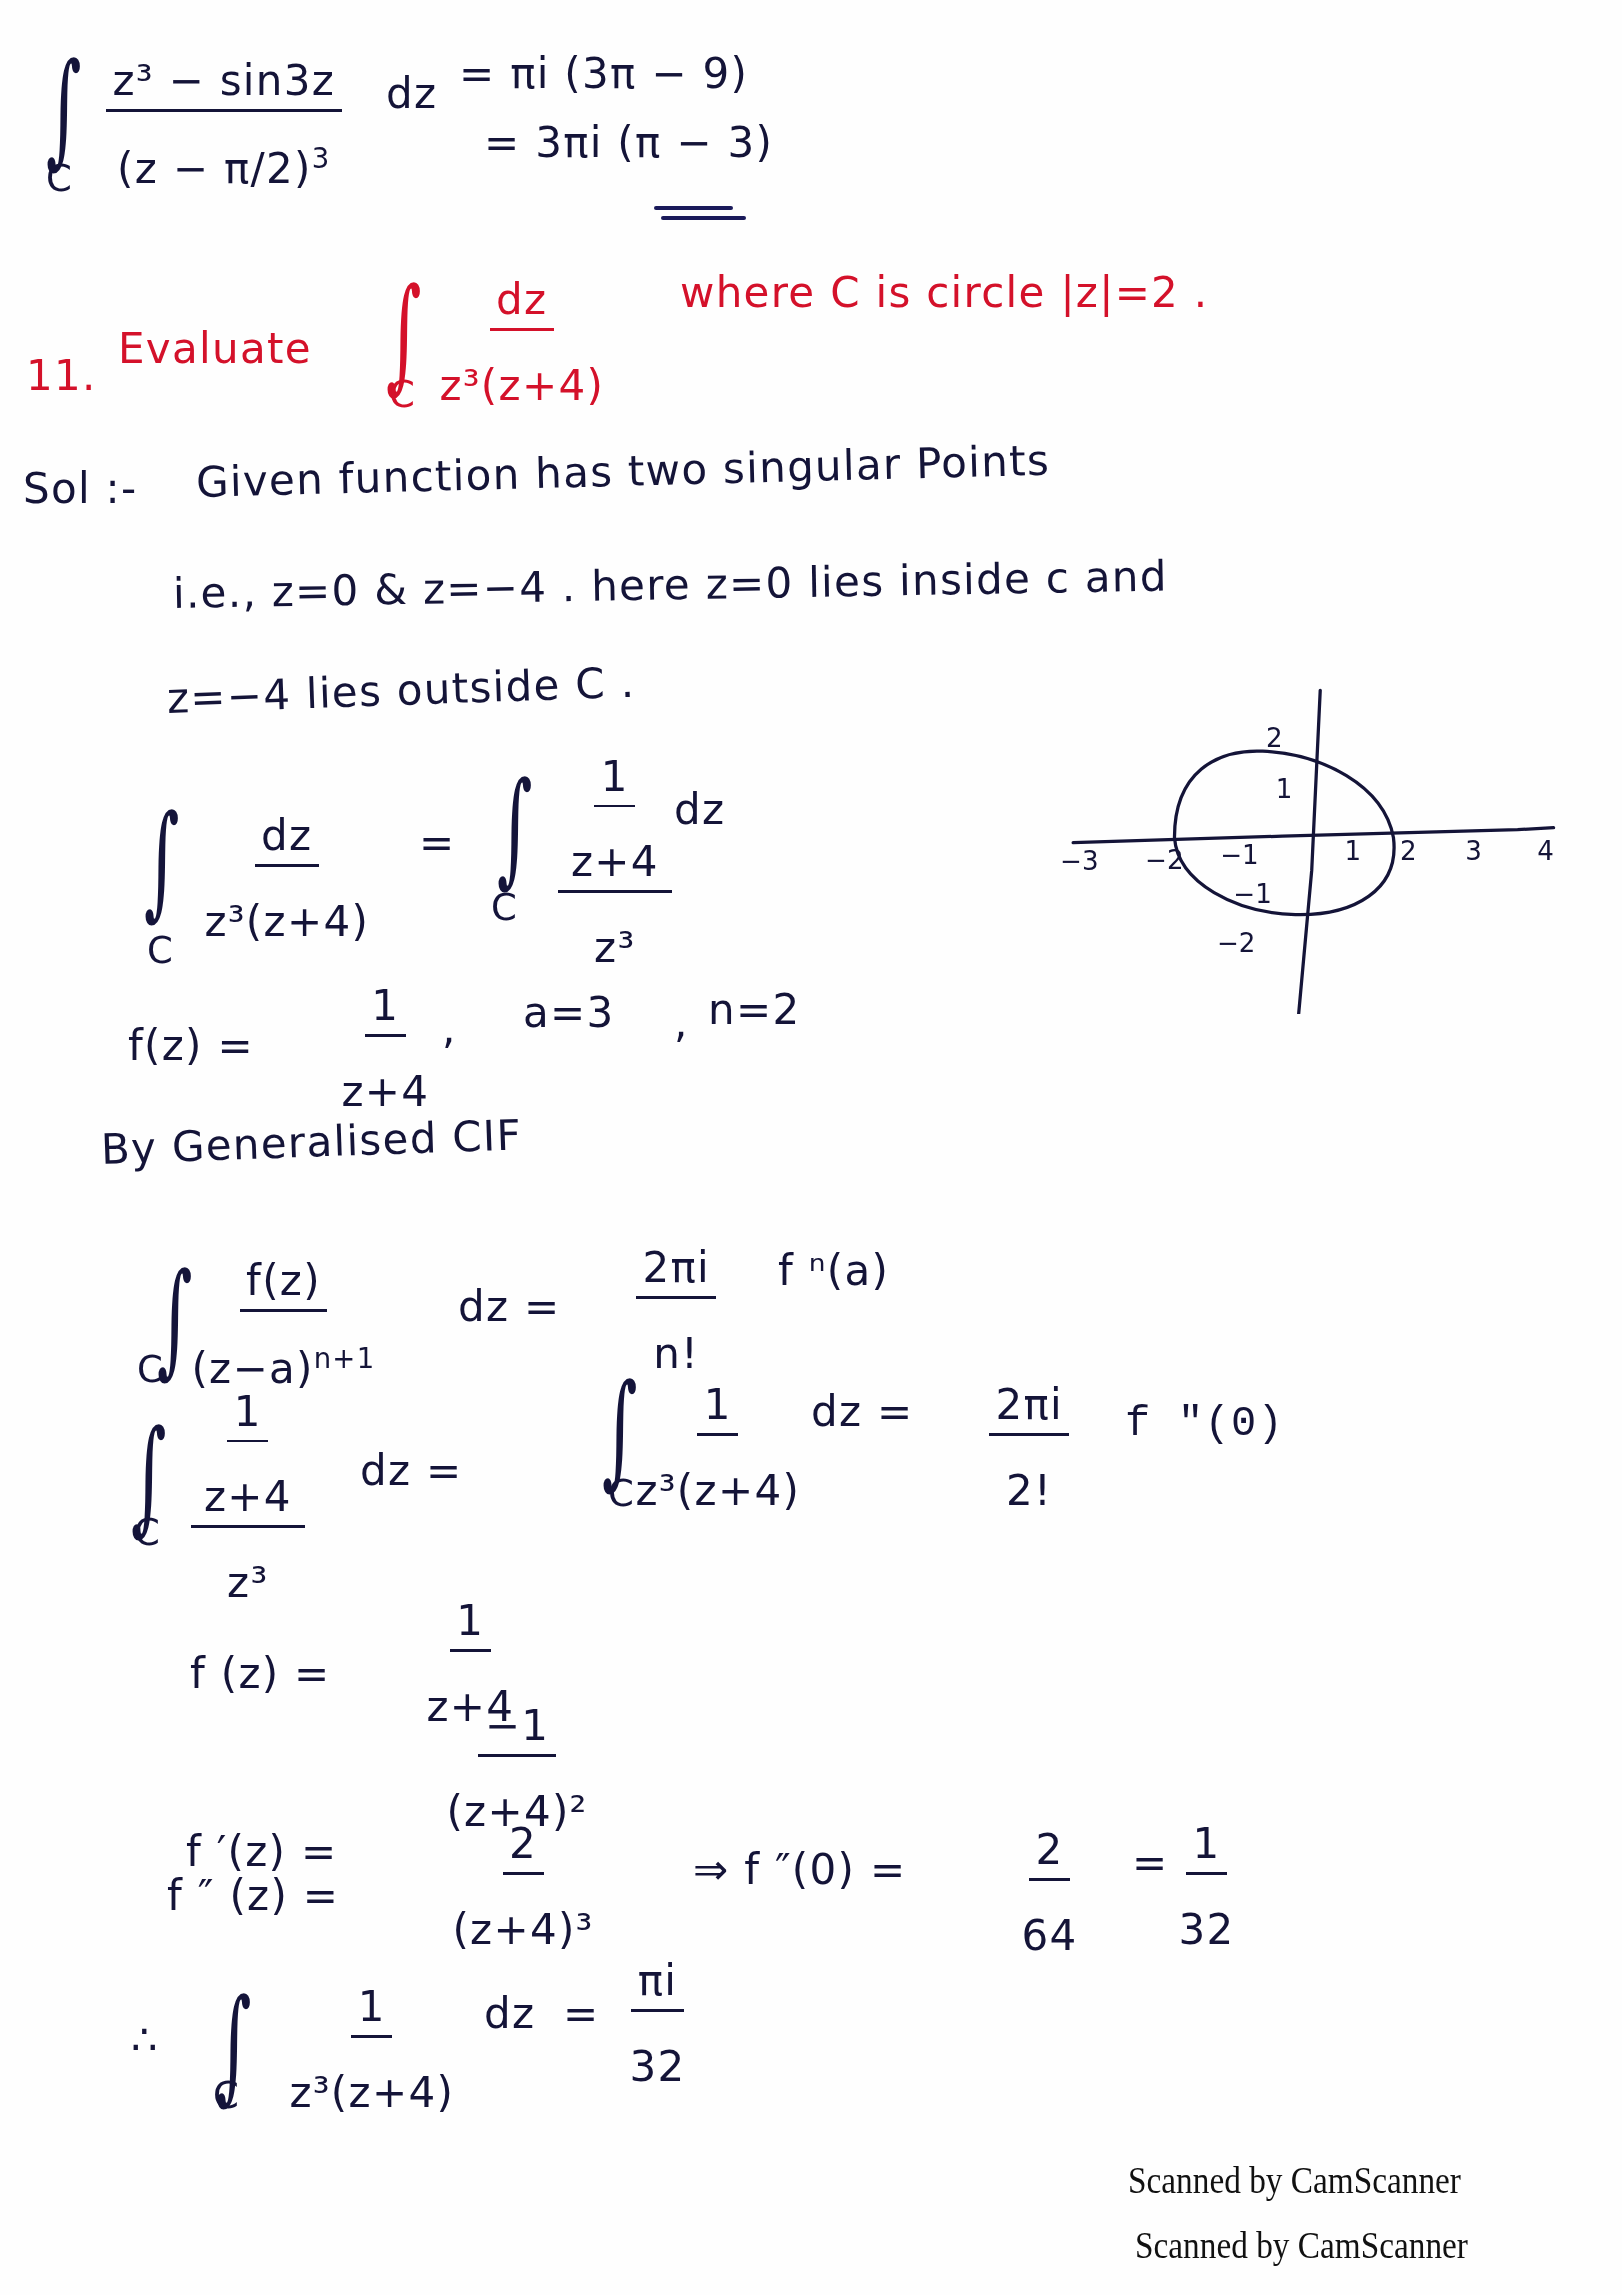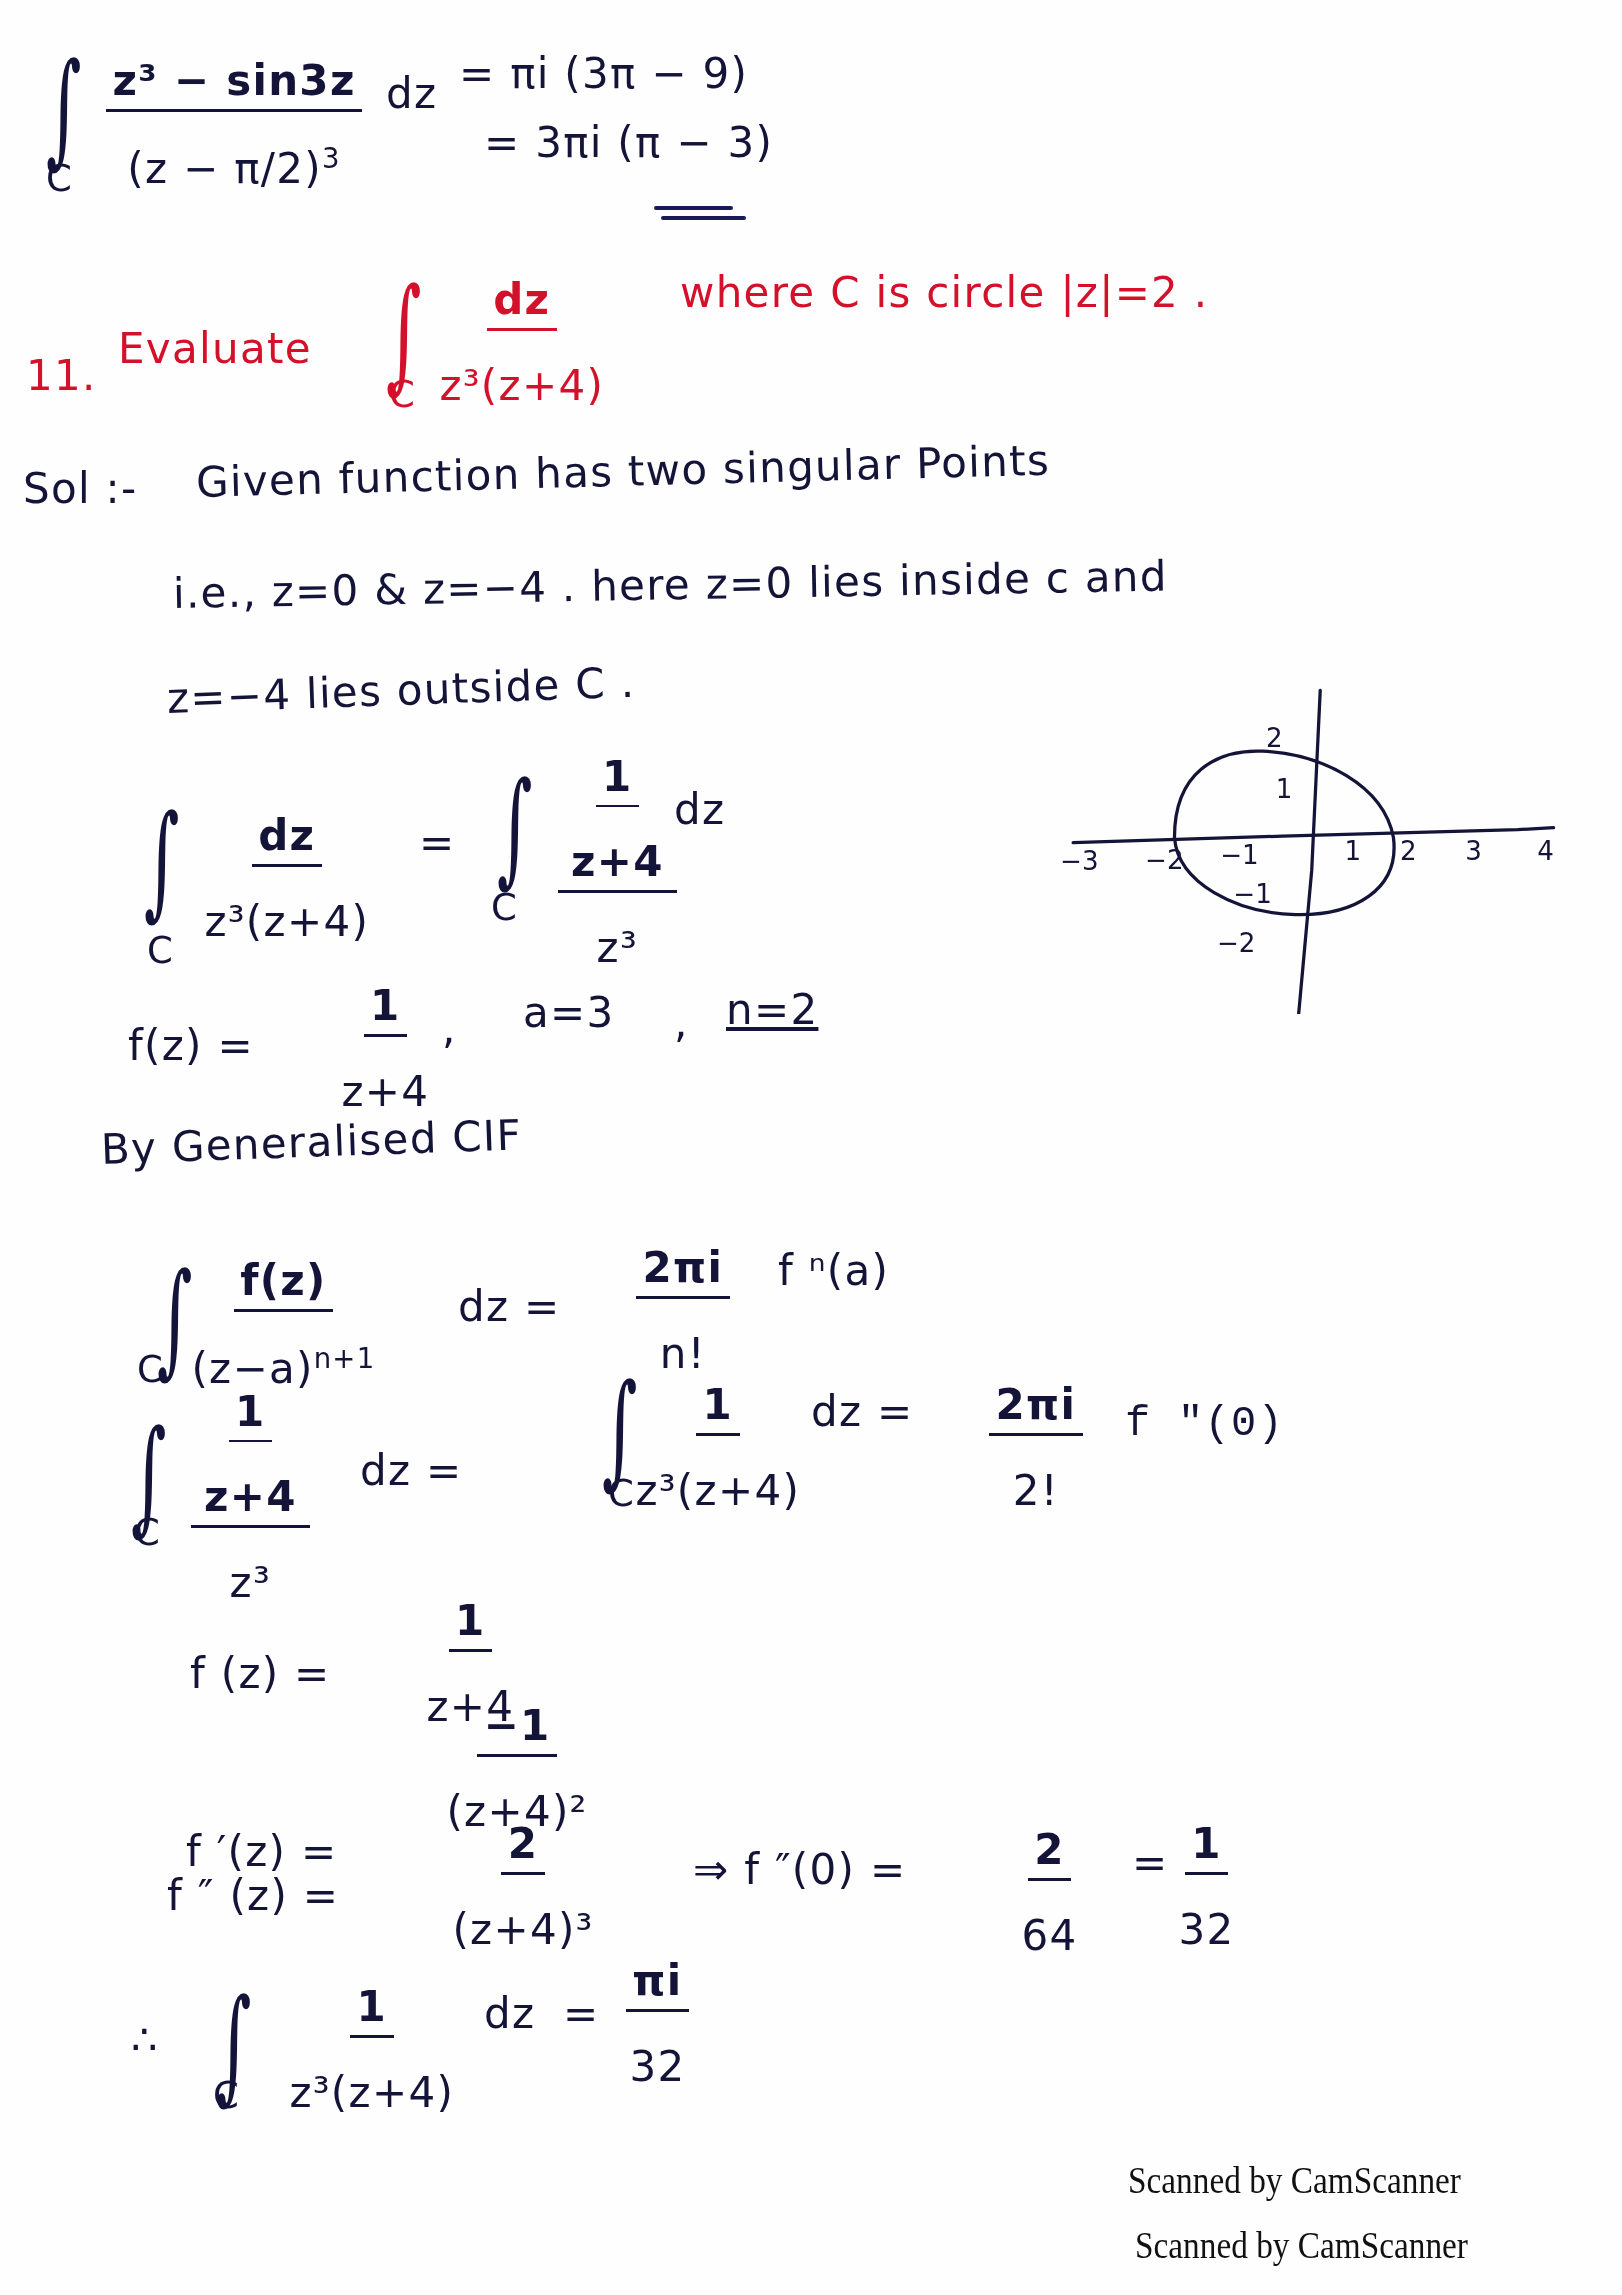--- a/index.html
+++ b/index.html
@@ -2,21 +2,21 @@
 <html style="font-size:10.5px"><head>
 <meta charset="utf-8">
 <style>
   html, body { margin: 0; padding: 0; background: #ffffff; }
   body { width: 1622px; height: 2295px; position: relative; overflow: hidden;
          font-family: "DejaVu Sans", sans-serif; color: #14143a; }
   .page { position: absolute; left: 0; top: 0; width: 1622px; height: 2295px; background: #fefefe; }
   .hw { position: absolute; font-family: "DejaVu Sans", sans-serif; font-size: 42px; color: #141438; white-space: nowrap; letter-spacing: 1.3px; }
   .red { color: #d4112a; }
   .frac { display: inline-flex; flex-direction: column; align-items: center; vertical-align: middle; margin: 0 7.9px; }
-  .frac .num { padding: 0 6.5px 3.9px 6.5px; border-bottom: 3.3px solid currentColor; font-weight: bold; }
+  .frac .num { padding: 0 6.5px 3.9px 6.5px; border-bottom: 3.3px solid currentColor; }
   .frac .den { padding: 3.9px 6.5px 0 6.5px; margin-top: 26px; }
   .int { position: absolute; font-family: "DejaVu Serif", serif; font-size: 124px; line-height: 1; transform: scaleX(0.55); transform-origin: left top; }
   .sub { position: absolute; font-size: 37px; }
   .sup { font-size: 27.5px; vertical-align: super; }
   .ul2 { position: absolute; height: 3.9px; background: #1a1a5a; border-radius: 2px; }
   .footer { position: absolute; font-family: "Liberation Serif", serif; font-size: 37px; color: #111; transform: scaleX(0.9); transform-origin: left; }
   svg text { font-family: "DejaVu Sans", sans-serif; }
 </style>
 </head>
 <body>
@@ -114,21 +114,21 @@
     <div class="hw" style="left:128px; top:1021px;">f(z) =</div>
     <div class="hw" style="left:327px; top:981px;">
       <span class="frac">
         <span class="num">1</span>
         <span class="den">z+4</span>
       </span>
     </div>
     <div class="hw" style="left:442px; top:1004px;">,</div>
     <div class="hw" style="left:523px; top:988px;">a=3</div>
     <div class="hw" style="left:674px; top:998px;">,</div>
-    <div class="hw" style="left:726px; top:985px;text-decoration:underline;">n=2</div>
+    <div class="hw" style="left:708px; top:985px;">n=2</div>
   </div>
 
   <div>
     <div class="hw" style="left:101px; top:1125px; transform:rotate(-2deg); transform-origin:left;">By  Generalised  CIF</div>
     <div class="int" style="left:157px; top:1256px;">∫</div>
     <div class="sub" style="left:137px; top:1348px;">C</div>
     <div class="hw" style="left:177px; top:1256px;">
       <span class="frac">
         <span class="num">f(z)</span>
         <span class="den"><span>(z−a)</span><span class="sup">n+1</span></span>

